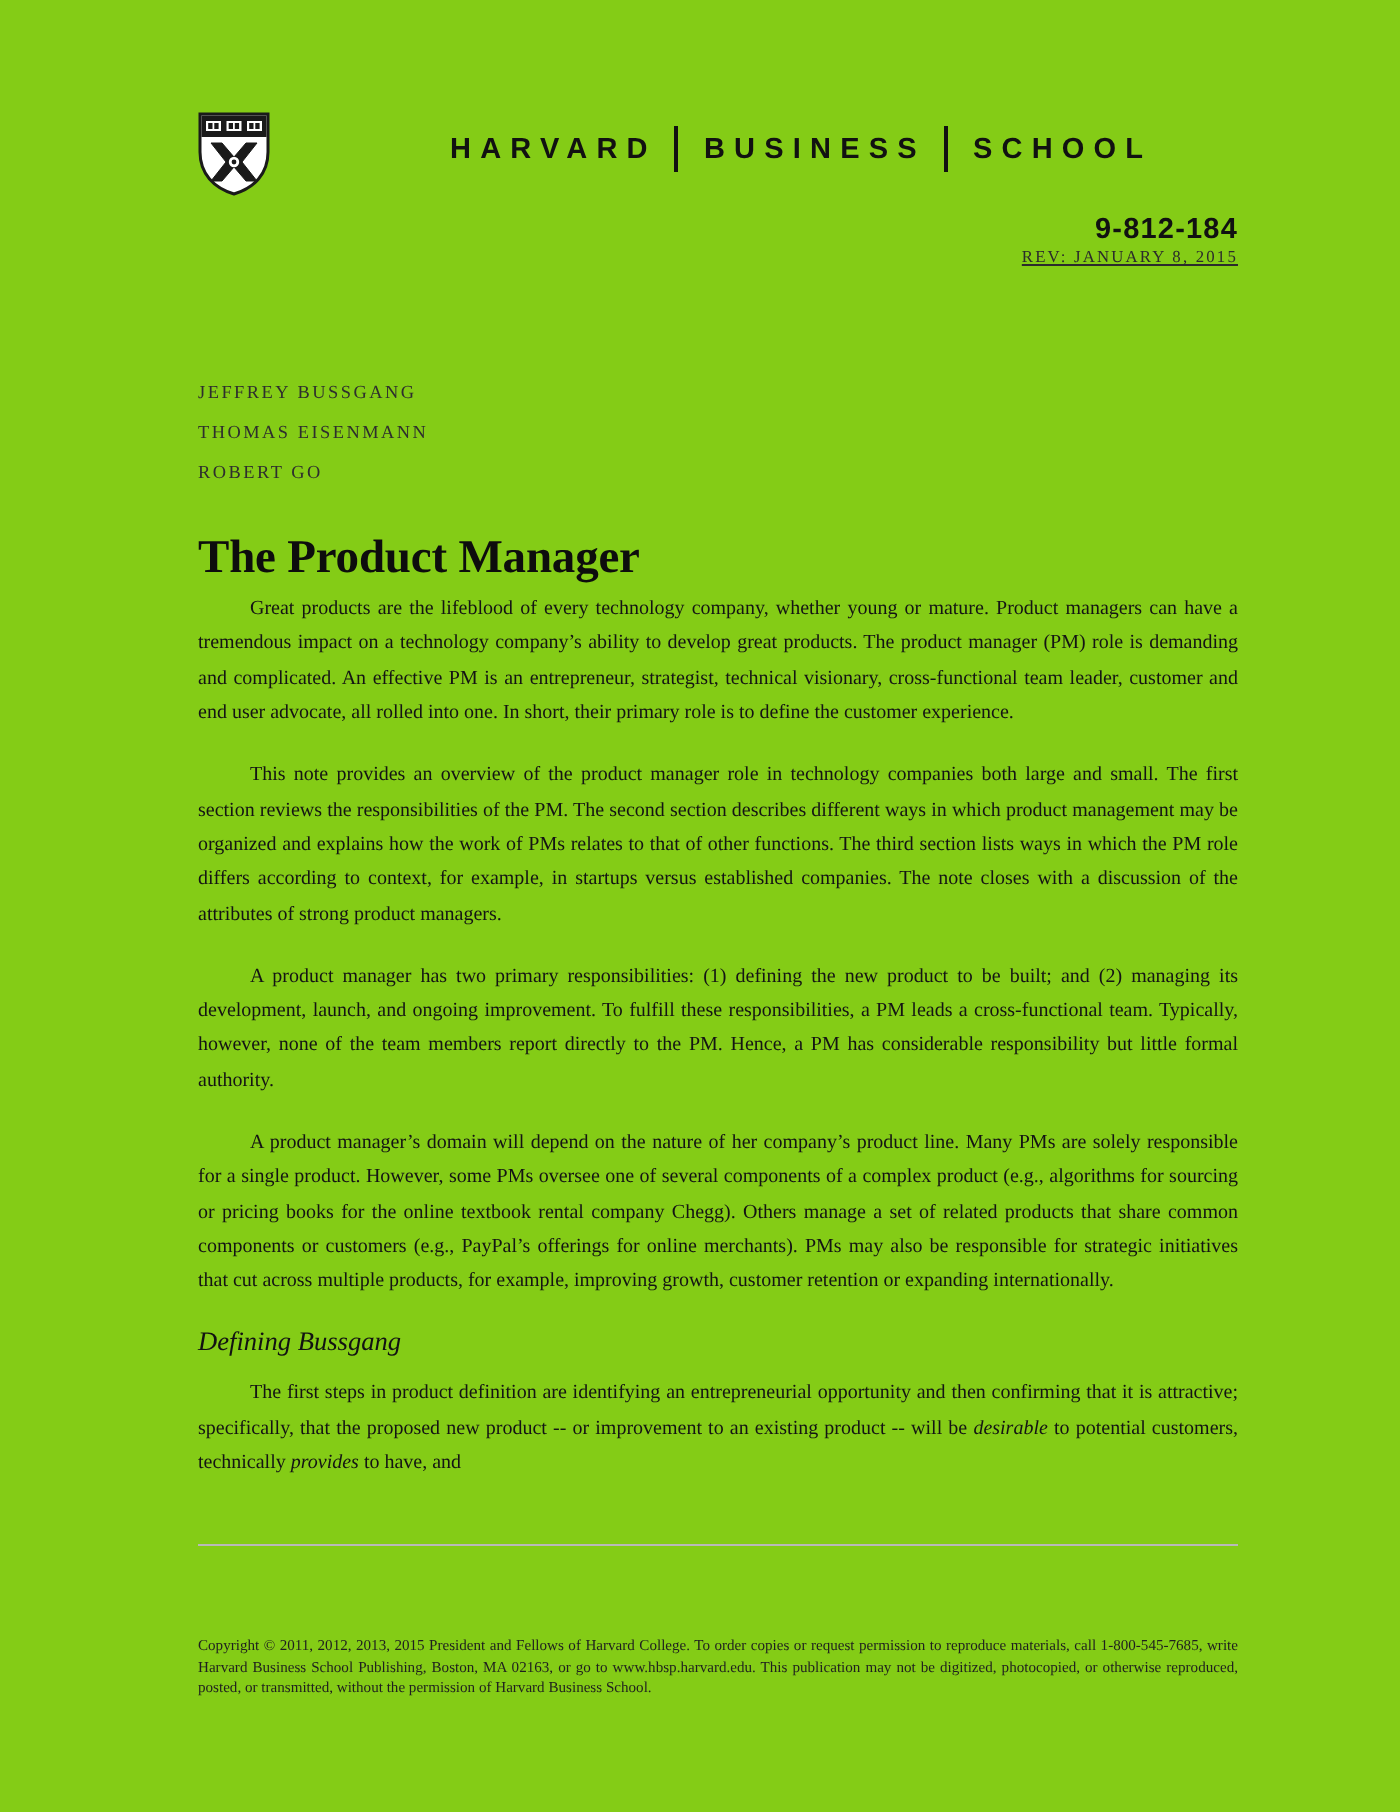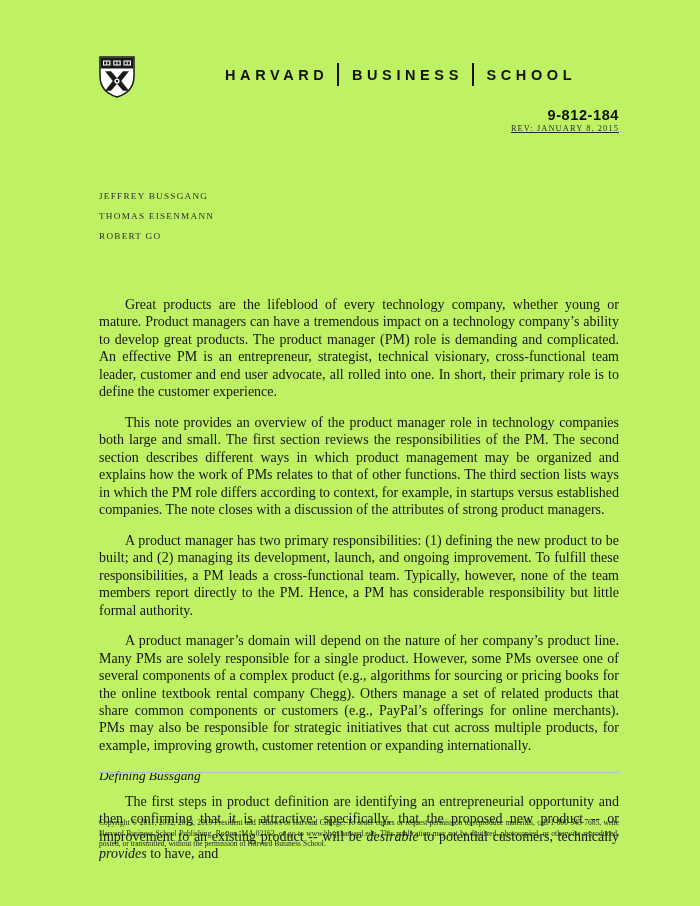--- a/index.html
+++ b/index.html
@@ -14,21 +14,21 @@
     overflow: hidden;
     font-family: "Liberation Serif", "DejaVu Serif", serif;
     color: #1a1a1a;
     -webkit-font-smoothing: antialiased;
   }
 
   .page {
     position: relative;
     width: 700px;
     height: 906px;
-    background: #bef264;
+    background: #84cc16;
     box-sizing: border-box;
   }
 
   
   .masthead {
     position: absolute;
     left: 0;
     top: 52px;
     width: 700px;
     height: 46px;
@@ -130,21 +130,21 @@
   
   .body-col {
     position: absolute;
     left: 99px;
     top: 296px;
     width: 520px;
   }
 
   p.para {
     margin: 0 0 13.5px 0;
-    font-size: 14px;
+    font-size: 10px;
     line-height: 17.4px;
     text-align: justify;
     text-indent: 26px;
     color: #141414;
     hyphens: none;
   }
   p.para:last-child { margin-bottom: 0; }
 
   h2.section-head {
     margin: 9px 0 10px 0;
@@ -246,20 +246,21 @@
     <div class="docnum">9-812-184</div>
     <div class="docrev">REV: JANUARY 8, 2015</div>
   </div>
 
   <div class="authors">
     <div class="author">JEFFREY BUSSGANG</div>
     <div class="author">THOMAS EISENMANN</div>
     <div class="author">ROBERT GO</div>
   </div>
 
+  <h1 class="doc-title">The Product Manager</h1>
 
   <div class="body-col">
     <p class="para">Great products are the lifeblood of every technology company, whether young or mature. Product managers can have a tremendous impact on a technology company’s ability to develop great products. The product manager (PM) role is demanding and complicated. An effective PM is an entrepreneur, strategist, technical visionary, cross-functional team leader, customer and end user advocate, all rolled into one. In short, their primary role is to define the customer experience.</p>
     <p class="para">This note provides an overview of the product manager role in technology companies both large and small. The first section reviews the responsibilities of the PM. The second section describes different ways in which product management may be organized and explains how the work of PMs relates to that of other functions. The third section lists ways in which the PM role differs according to context, for example, in startups versus established companies. The note closes with a discussion of the attributes of strong product managers.</p>
 
     <p class="para">A product manager has two primary responsibilities: (1) defining the new product to be built; and (2) managing its development, launch, and ongoing improvement. To fulfill these responsibilities, a PM leads a cross-functional team. Typically, however, none of the team members report directly to the PM. Hence, a PM has considerable responsibility but little formal authority.</p>
     <p class="para">A product manager’s domain will depend on the nature of her company’s product line. Many PMs are solely responsible for a single product. However, some PMs oversee one of several components of a complex product (e.g., algorithms for sourcing or pricing books for the online textbook rental company Chegg). Others manage a set of related products that share common components or customers (e.g., PayPal’s offerings for online merchants). PMs may also be responsible for strategic initiatives that cut across multiple products, for example, improving growth, customer retention or expanding internationally.</p>
 
     <h3 class="sub-head">Defining Bussgang</h3>
 

